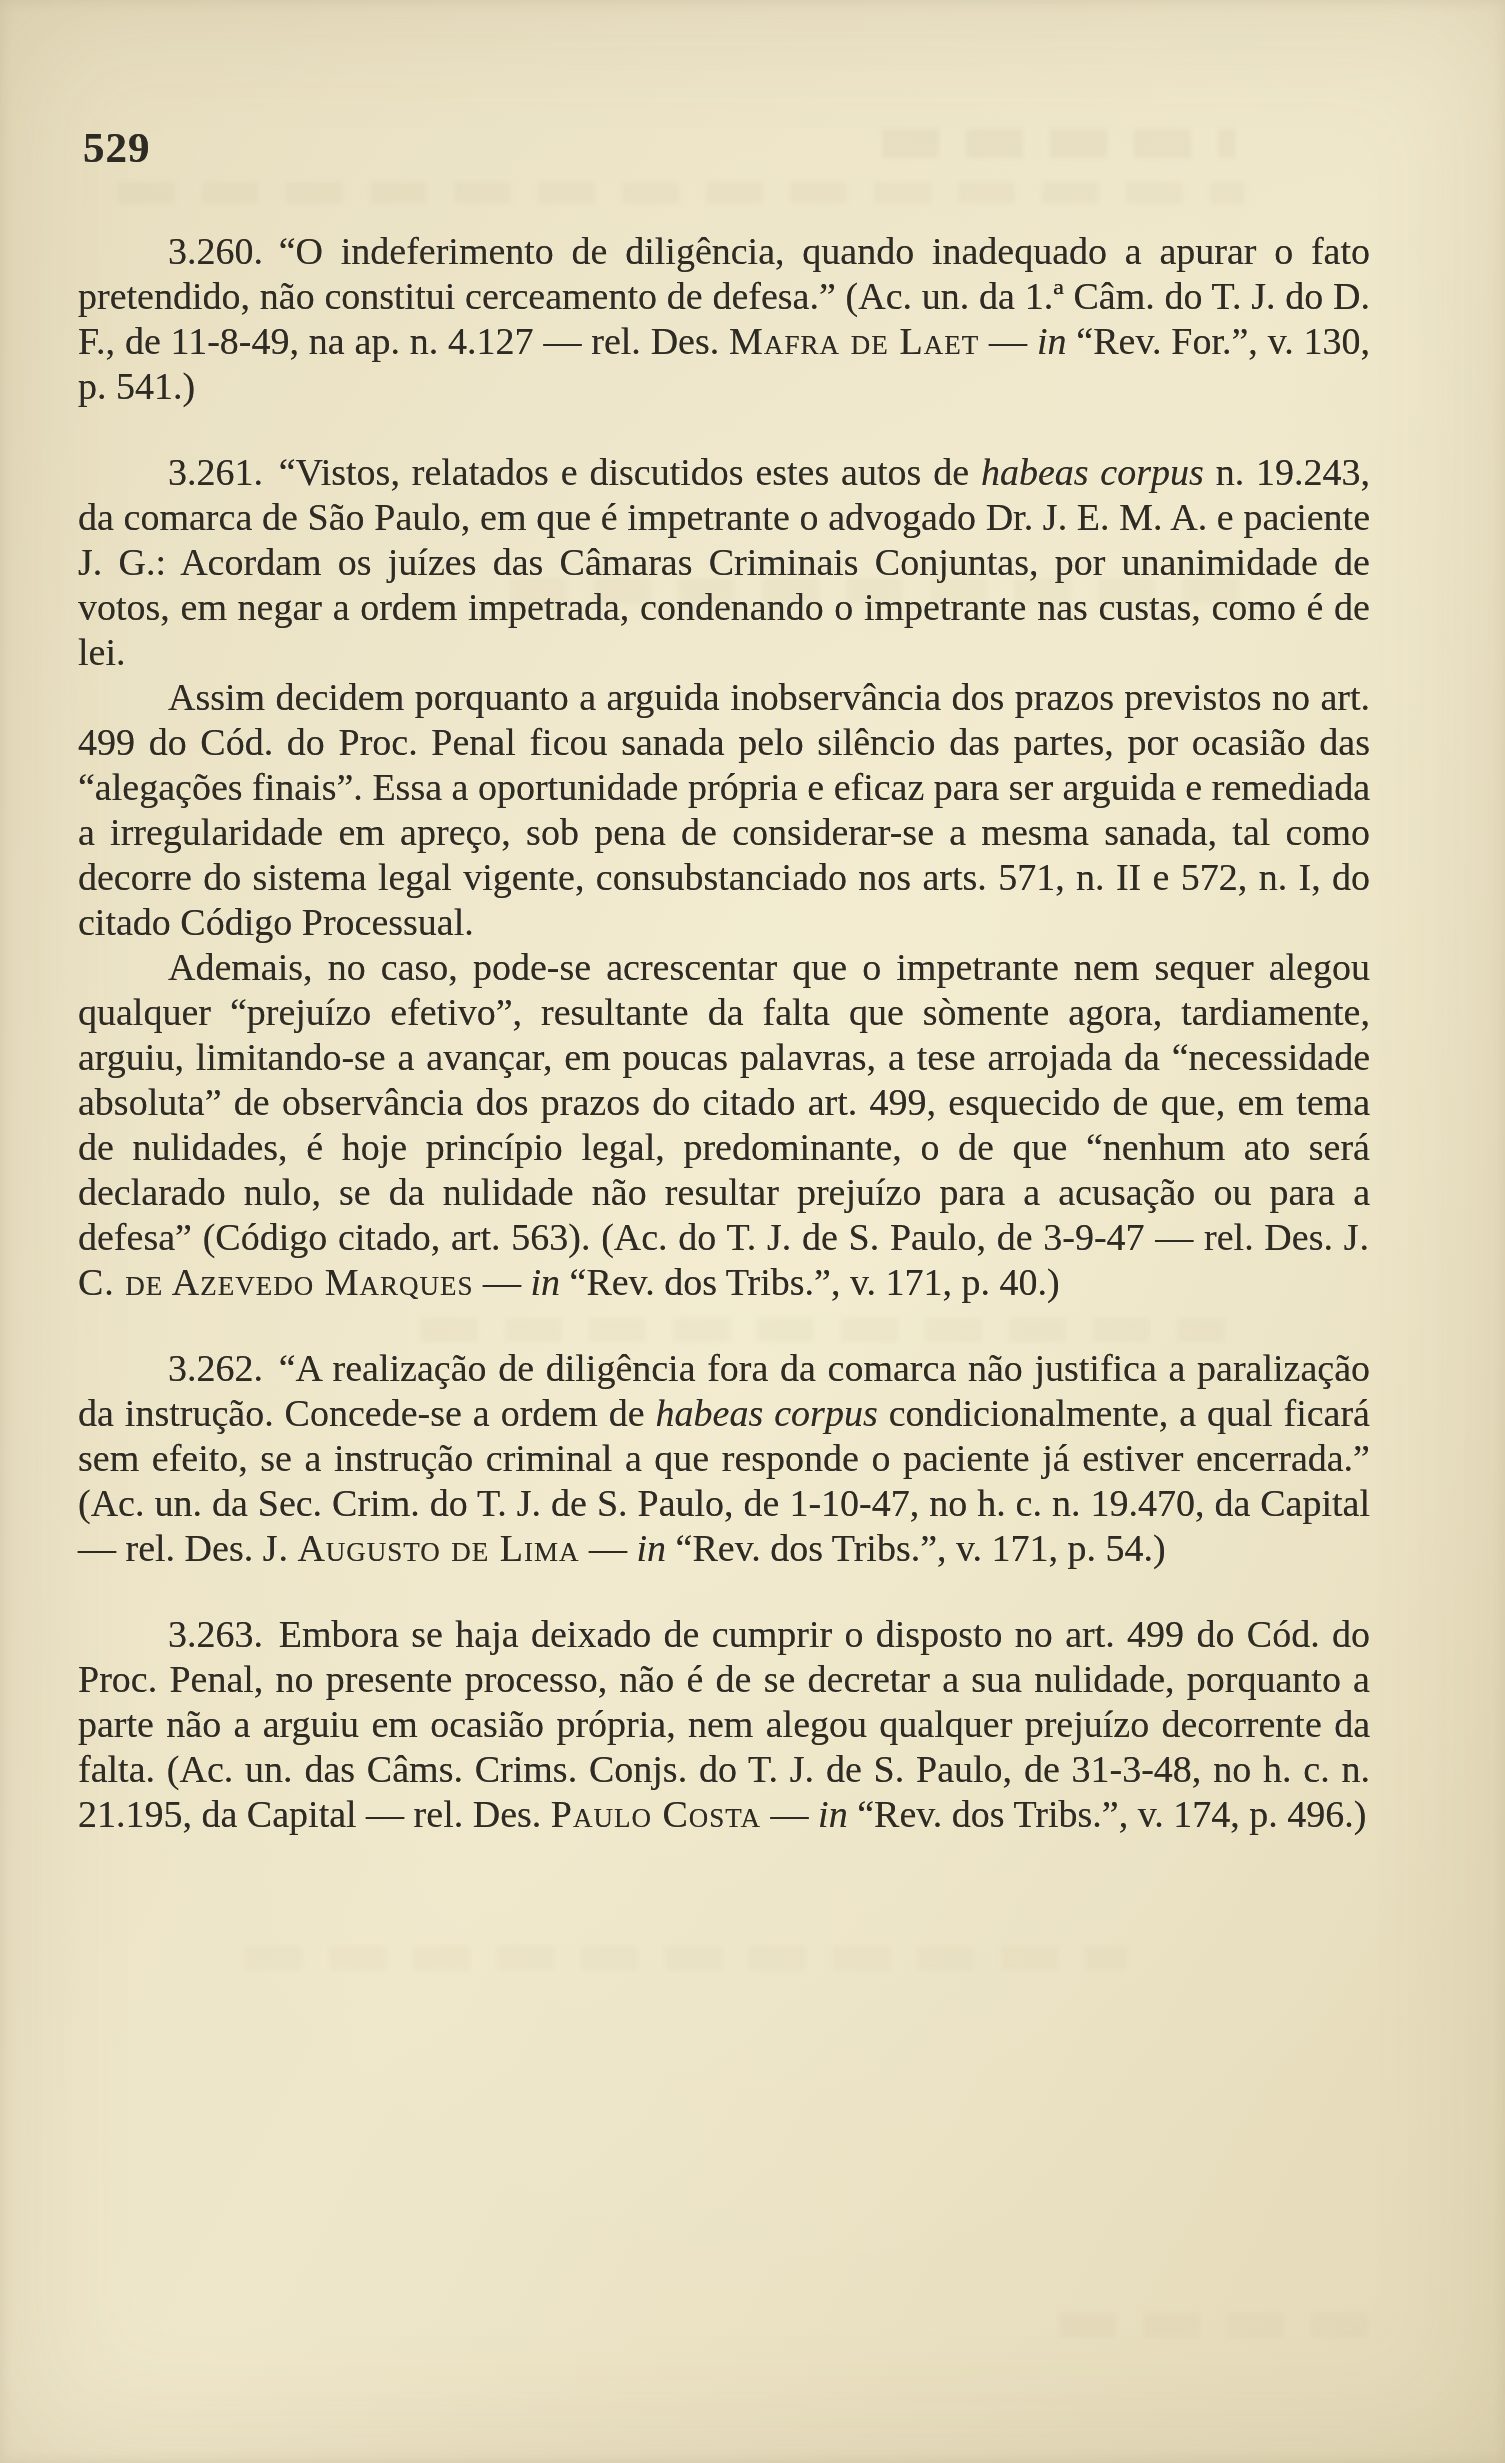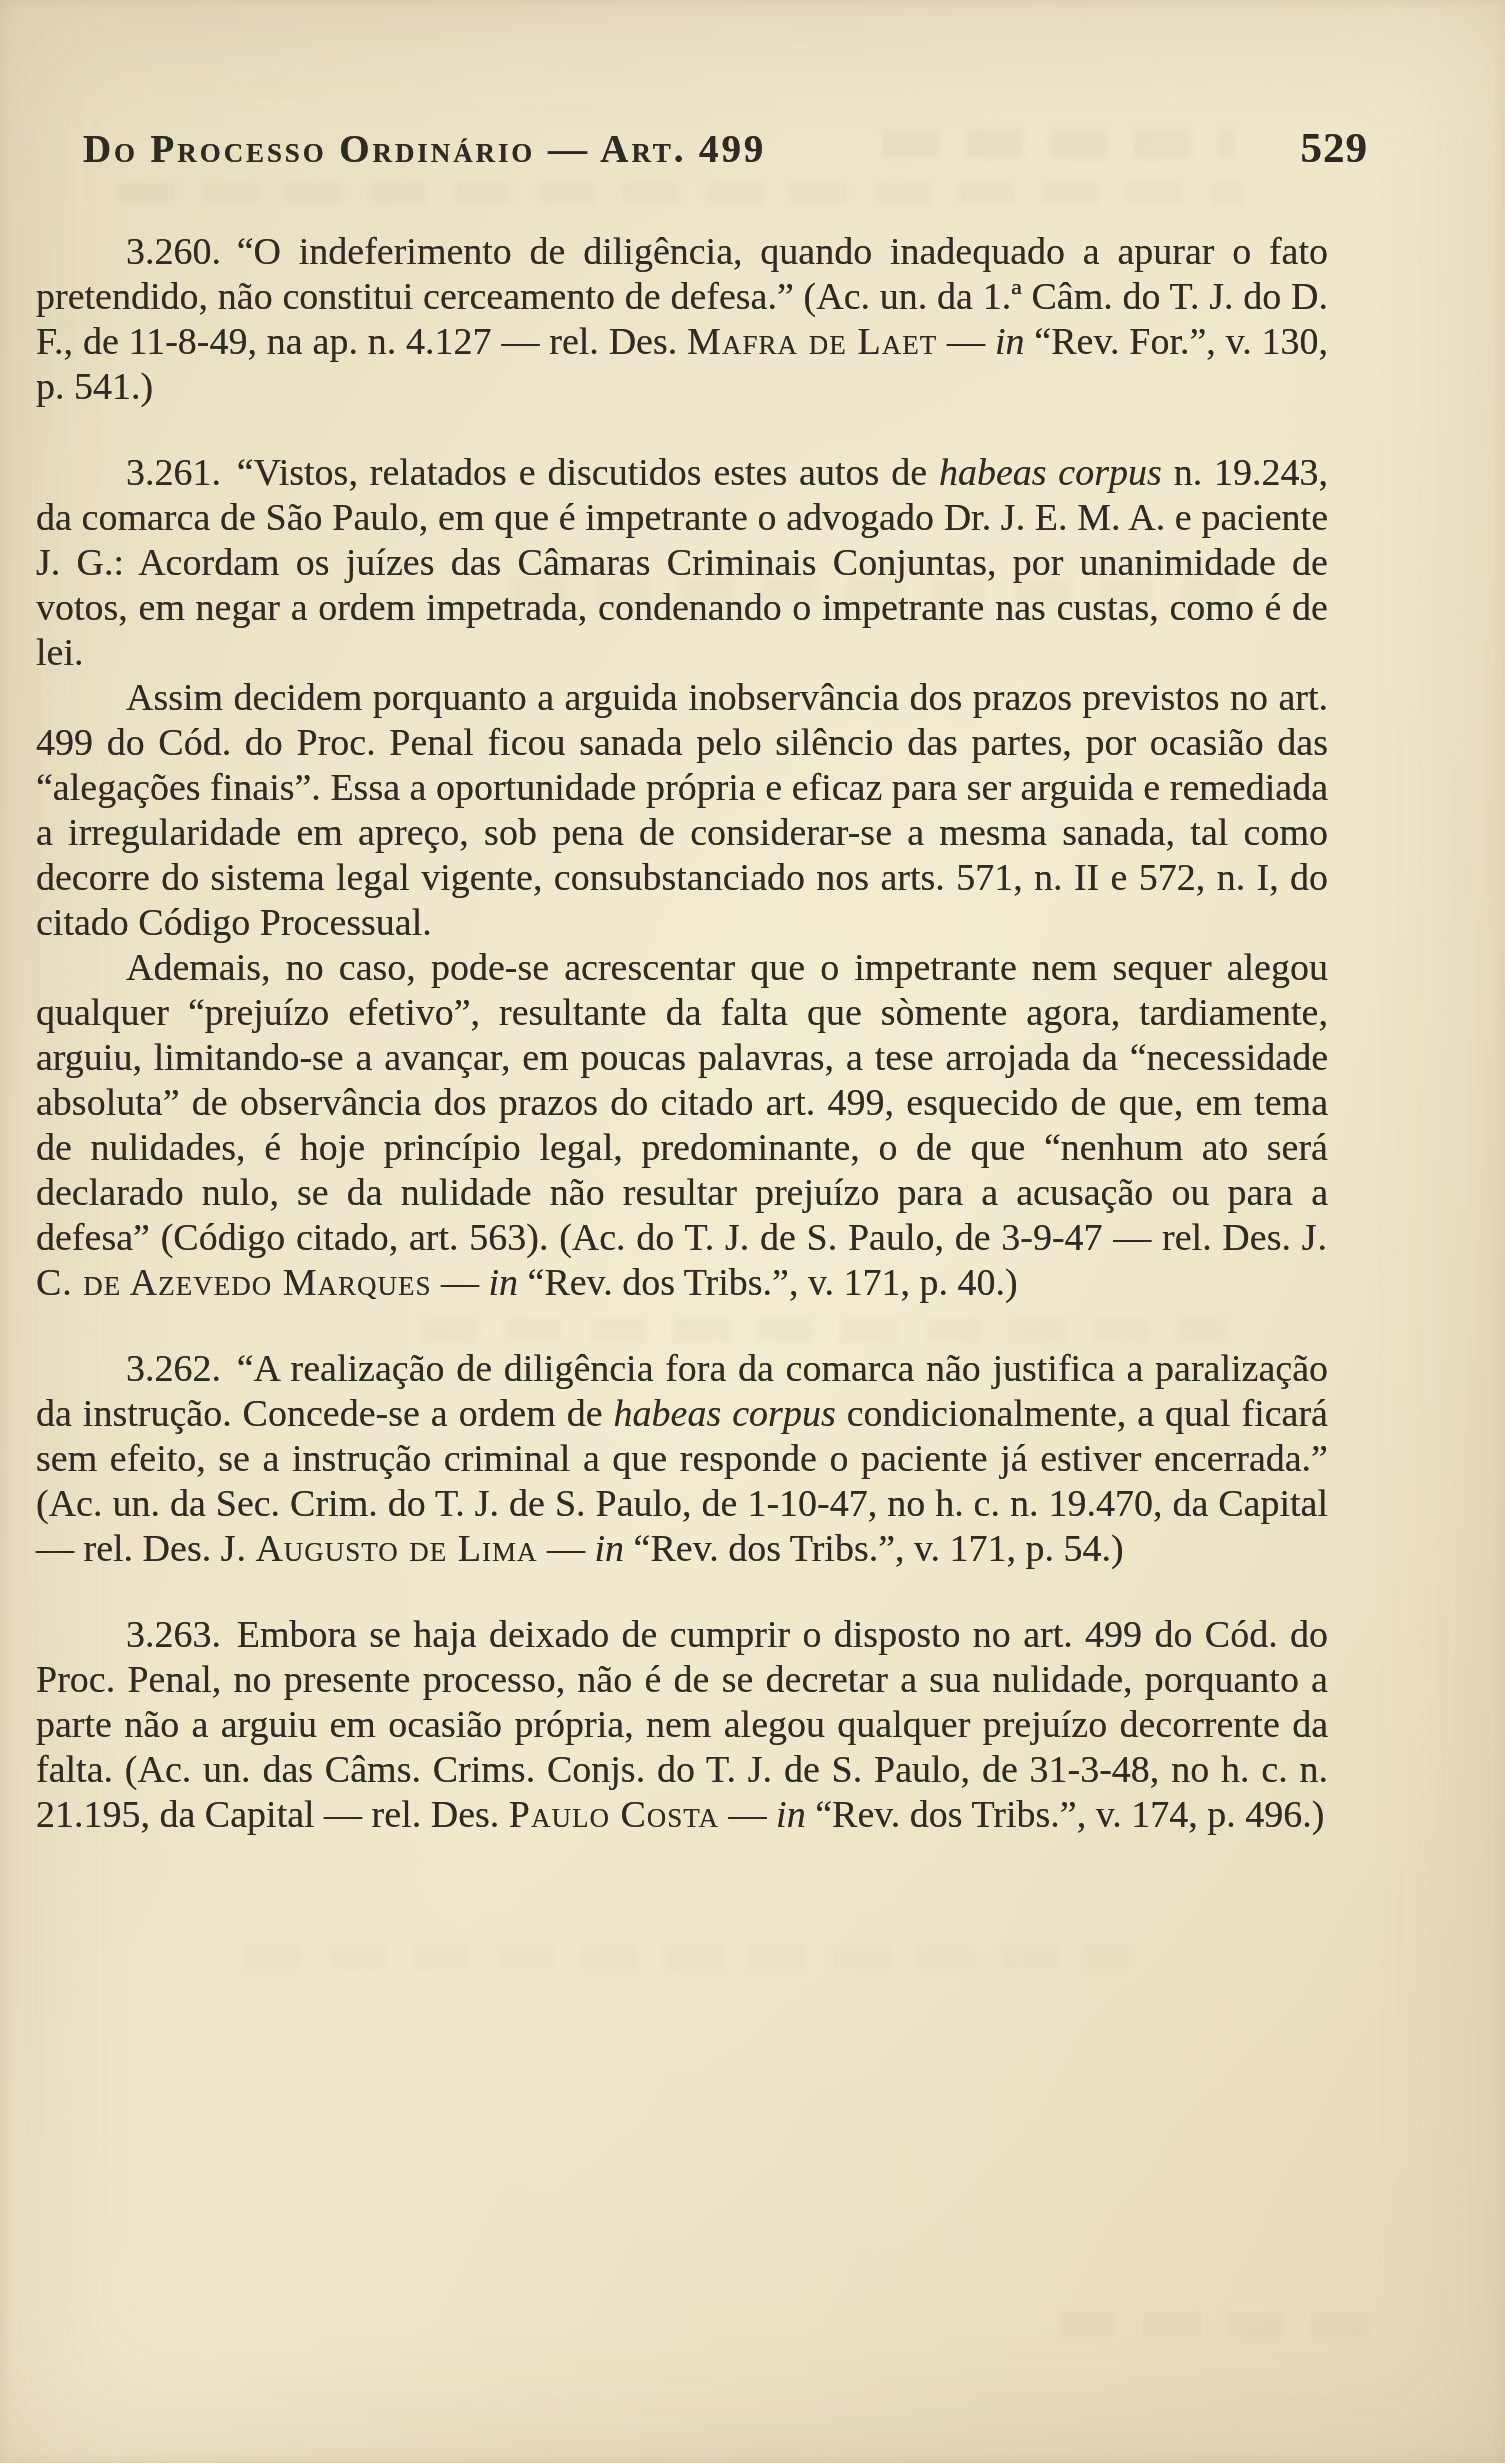--- a/index.html
+++ b/index.html
@@ -28,21 +28,21 @@
     white-space:nowrap;
   }
   .page-number{
     font-weight:700;
     font-size:43px;
     letter-spacing:1px;
     text-shadow:0 0 0.6px rgba(45,40,30,.65);
   }
   .body{
     width:1292px;
-    margin:57px auto 0 36px;
+    margin:57px auto 0 78px;
     font-size:38px;
     line-height:45px;
     text-align:justify;
     hyphens:auto;
     -webkit-hyphens:auto;
     text-shadow:0 0 0.6px rgba(45,40,30,.6);
   }
   .block{margin:0;text-indent:90px;}
   .block.new-item{margin-top:41px;}
   .i{font-style:italic;}
@@ -69,21 +69,20 @@
 
 <div class="page" style="--ink: #2e2b25;">
   <div class="ghost g1"></div>
   <div class="ghost g2"></div>
   <div class="ghost g3"></div>
   <div class="ghost g4"></div>
   <div class="ghost g5"></div>
   <div class="ghost g6"></div>
 
   <div class="header">
-    <div class="header-title">Do Processo Ordinário — Art. 499</div>
     <div class="page-number">529</div>
   </div>
 
   <main class="body">
       <p class="block"><span class="num">3.260.</span><span>“O indeferimento de diligência, quando inadequado a apurar o fato pretendido, não constitui cerceamento de defesa.” (Ac. un. da 1.ª Câm. do T. J. do D. F., de 11-8-49, na ap. n. 4.127 — rel. Des. </span><span class="sc">Mafra de Laet</span><span> — </span><span class="i">in</span><span> “Rev. For.”, v. 130, p. 541.)</span></p>
       <p class="block new-item"><span class="num">3.261.</span><span>“Vistos, relatados e discutidos estes autos de </span><span class="i">habeas corpus</span><span> n. 19.243, da comarca de São Paulo, em que é impetrante o advogado Dr. J. E. M. A. e paciente J. G.: Acordam os juízes das Câmaras Criminais Conjuntas, por unanimidade de votos, em negar a ordem impetrada, condenando o impetrante nas custas, como é de lei.</span></p>
       <p class="block"><span>Assim decidem porquanto a arguida inobservância dos prazos previstos no art. 499 do Cód. do Proc. Penal ficou sanada pelo silêncio das partes, por ocasião das “alegações finais”. Essa a oportunidade própria e eficaz para ser arguida e remediada a irregularidade em apreço, sob pena de considerar-se a mesma sanada, tal como decorre do sistema legal vigente, consubstanciado nos arts. 571, n. II e 572, n. I, do citado Código Processual.</span></p>
       <p class="block"><span>Ademais, no caso, pode-se acrescentar que o impetrante nem sequer alegou qualquer “prejuízo efetivo”, resultante da falta que sòmente agora, tardiamente, arguiu, limitando-se a avançar, em poucas palavras, a tese arrojada da “necessidade absoluta” de observância dos prazos do citado art. 499, esquecido de que, em tema de nulidades, é hoje princípio legal, predominante, o de que “nenhum ato será declarado nulo, se da nulidade não resultar prejuízo para a acusação ou para a defesa” (Código citado, art. 563). (Ac. do T. J. de S. Paulo, de 3-9-47 — rel. Des. </span><span class="sc">J. C. de Azevedo Marques</span><span> — </span><span class="i">in</span><span> “Rev. dos Tribs.”, v. 171, p. 40.)</span></p>
       <p class="block new-item"><span class="num">3.262.</span><span>“A realização de diligência fora da comarca não justifica a paralização da instrução. Concede-se a ordem de </span><span class="i">habeas corpus</span><span> condicionalmente, a qual ficará sem efeito, se a instrução criminal a que responde o paciente já estiver encerrada.” (Ac. un. da Sec. Crim. do T. J. de S. Paulo, de 1-10-47, no h. c. n. 19.470, da Capital — rel. Des. </span><span class="sc">J. Augusto de Lima</span><span> — </span><span class="i">in</span><span> “Rev. dos Tribs.”, v. 171, p. 54.)</span></p>
       <p class="block new-item"><span class="num">3.263.</span><span>Embora se haja deixado de cumprir o disposto no art. 499 do Cód. do Proc. Penal, no presente processo, não é de se decretar a sua nulidade, porquanto a parte não a arguiu em ocasião própria, nem alegou qualquer prejuízo decorrente da falta. (Ac. un. das Câms. Crims. Conjs. do T. J. de S. Paulo, de 31-3-48, no h. c. n. 21.195, da Capital — rel. Des. </span><span class="sc">Paulo Costa</span><span> — </span><span class="i">in</span><span> “Rev. dos Tribs.”, v. 174, p. 496.)</span></p>

